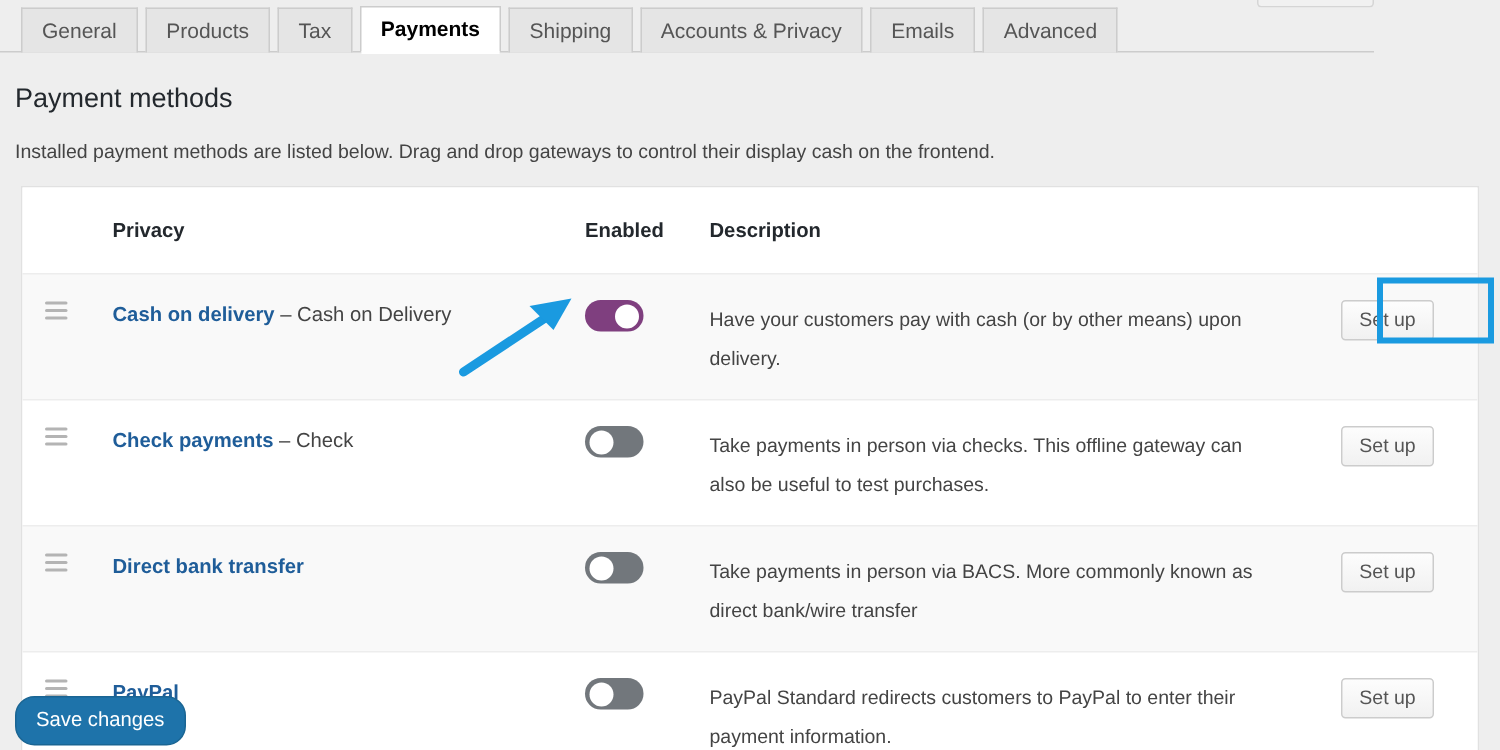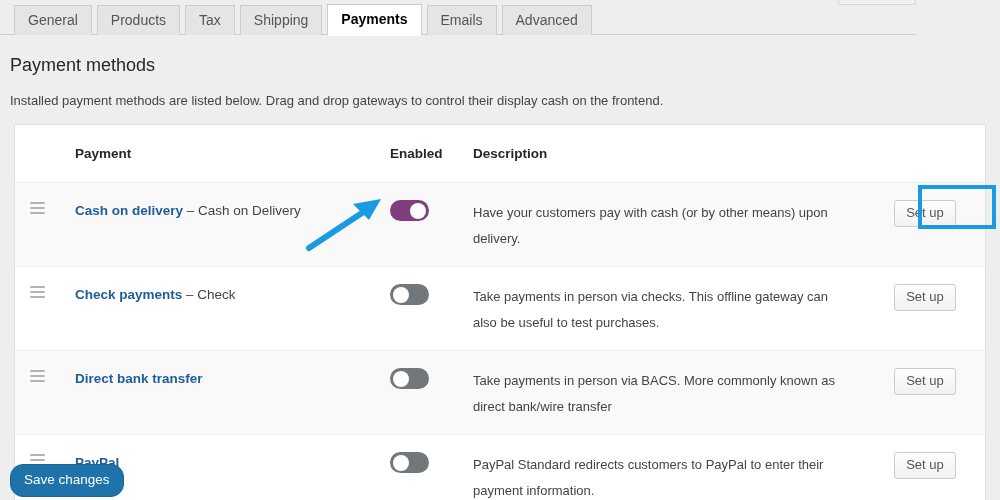--- a/index.html
+++ b/index.html
@@ -263,35 +263,36 @@
   }
 </style>
 </head>
 <body>
 
 <div id="tab-bar">
   <div id="tab-list">
       <div class="tab">General</div>
       <div class="tab">Products</div>
       <div class="tab">Tax</div>
+      <div class="tab active">Payments</div>
       <div class="tab">Shipping</div>
-      <div class="tab active">Payments</div>
+      <div class="tab">Accounts &amp; Privacy</div>
       <div class="tab">Emails</div>
       <div class="tab">Advanced</div>
     </div>
   <div id="top-right-stub"></div>
 </div>
 
 <h1 id="page-title">Payment methods</h1>
 <p id="page-subtitle">Installed payment methods are listed below. Drag and drop gateways to control their display cash on the frontend.</p>
 
 <div id="methods-table">
   <div class="trow" id="table-head">
     <div class="c-sort"></div>
-    <div class="c-name hdr">Payment</div>
+    <div class="c-name hdr">Privacy</div>
     <div class="c-toggle hdr">Enabled</div>
     <div class="c-desc hdr">Description</div>
     <div class="c-action"></div>
   </div>
   <div id="table-body">
       <div class="trow data-row shade">
         <div class="c-sort"><span class="sort-handle"><i></i><i></i><i></i></span></div>
         <div class="c-name"><a class="m-link">Cash on delivery</a><span class="m-suffix"> – Cash on Delivery</span></div>
         <div class="c-toggle"><span class="switch on"><span class="knob"></span></span></div>
         <div class="c-desc">

